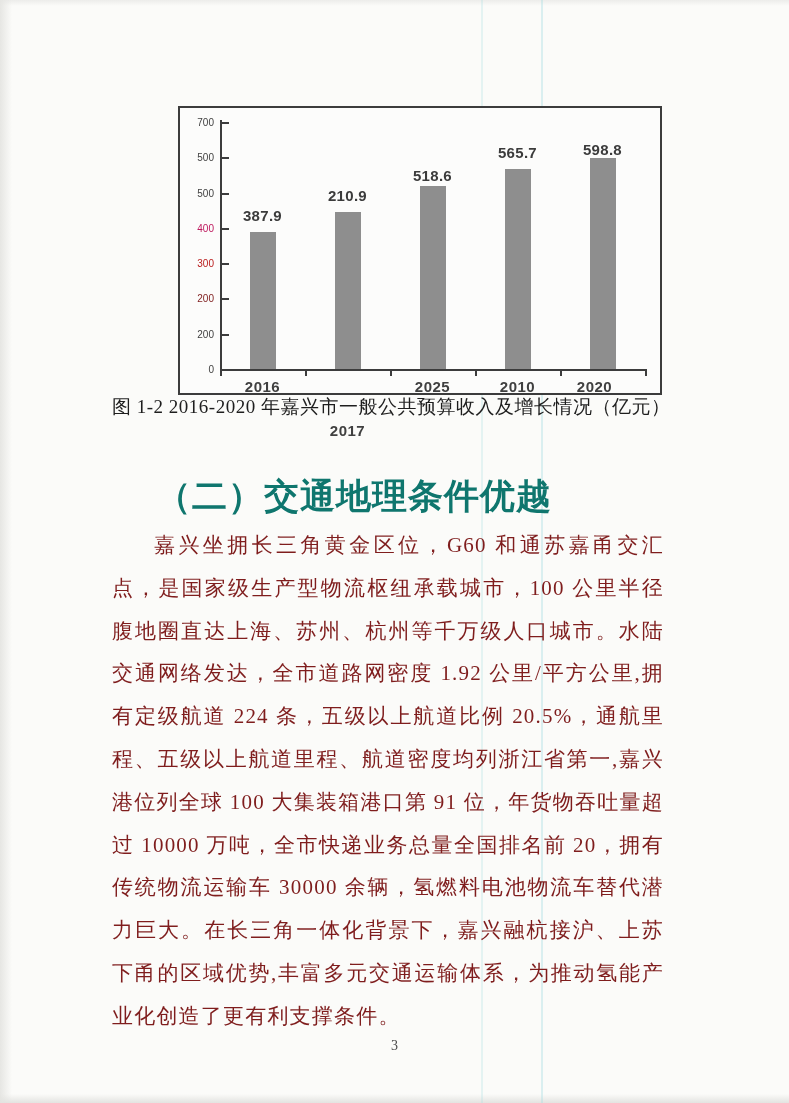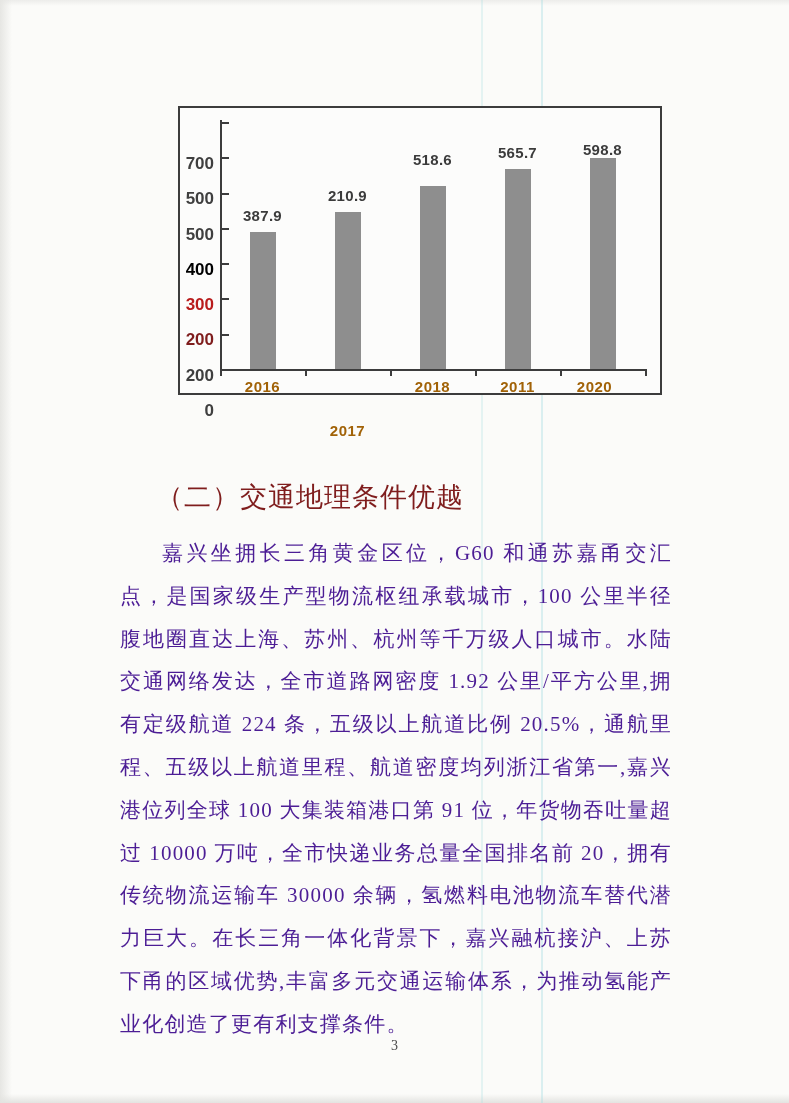--- a/index.html
+++ b/index.html
@@ -39,52 +39,51 @@
     border: 2px solid #3c3c3c;
     background: #fcfcfb;
     box-sizing: border-box;
     font-family: "Liberation Sans", sans-serif;
   }
   .chart-frame * { box-sizing: border-box; }
   .axis-line { position: absolute; background: #3c3c3c; }
   .tick { position: absolute; background: #3c3c3c; }
   .ytick-label {
     position: absolute; left: 0; width: 34px;
-    text-align: right; font-size: 17px; font-weight: 700; color: #3f3f3f;
+    text-align: right; font-size: 10px; font-weight: 400; color: #3f3f3f;
     line-height: 16px;
-    margin-top: 41px;
   }
   .bar { position: absolute; }
   .bar-label {
     position: absolute; width: 84px; text-align: center;
     font-size: 15px; font-weight: 700; color: #3b3b3b; line-height: 18px;
     letter-spacing: 0.3px;
   }
   .cat-label {
     position: absolute; text-align: center;
-    font-size: 15px; font-weight: 700; color: #a16207; line-height: 18px;
+    font-size: 15px; font-weight: 700; color: #404040; line-height: 18px;
     letter-spacing: 0.5px;
   }
 
   
   .fig-caption {
     position: absolute; left: 112px; top: 392px; width: 600px;
     font-size: 19px; color: #1e1e1e; letter-spacing: 0.5px;
     line-height: 30px; margin: 0;
   }
   .section-heading {
     position: absolute; left: 112px; top: 479px; width: 620px;
     padding-left: 44px; margin: 0;
-    font-size: 27px; font-weight: 400; color: #7f1d1d;
+    font-size: 35px; font-weight: 700; color: #0f766e;
     letter-spacing: 1px; line-height: 36px;
   }
   .body-paragraph {
     position: absolute; left: 112px; top: 524px; width: 552px;
-    margin: 8px;
-    font-size: 21px; color: #4c1d95;
+    margin: 0;
+    font-size: 21px; color: #7f1d1d;
     line-height: 42.8px; letter-spacing: 1.2px;
     text-align: justify; text-justify: inter-ideograph;
     text-indent: 2em;
   }
   .page-number {
     position: absolute; left: 0; top: 1038px; width: 100%;
     text-align: center; font-size: 14px; color: #4a4a4a;
   }
 </style>
 </head>
@@ -103,50 +102,51 @@
       <div class="axis-line" style="left: 40px; top: 261px; width: 427px; height: 2px; background: rgb(60, 60, 60);"></div>
       <div class="tick" style="left: 42px; top: 261px; width: 7px; height: 2px; background: rgb(60, 60, 60);"></div>
       <div class="ytick-label" style="top: 254px; color: rgb(63, 63, 63);">0</div>
       <div class="tick" style="left: 42px; top: 225.714px; width: 7px; height: 2px; background: rgb(60, 60, 60);"></div>
       <div class="ytick-label" style="top: 218.714px; color: rgb(63, 63, 63);">200</div>
       <div class="tick" style="left: 42px; top: 190.429px; width: 7px; height: 2px; background: rgb(60, 60, 60);"></div>
       <div class="ytick-label" style="top: 183.429px; color: #7f1d1d;">200</div>
       <div class="tick" style="left: 42px; top: 155.143px; width: 7px; height: 2px; background: rgb(60, 60, 60);"></div>
       <div class="ytick-label" style="top: 148.143px; color: #b91c1c;">300</div>
       <div class="tick" style="left: 42px; top: 119.857px; width: 7px; height: 2px; background: rgb(60, 60, 60);"></div>
-      <div class="ytick-label" style="top: 112.857px; color: #000000;">400</div>
+      <div class="ytick-label" style="top: 112.857px; color: #be185d;">400</div>
       <div class="tick" style="left: 42px; top: 84.5714px; width: 7px; height: 2px; background: rgb(60, 60, 60);"></div>
       <div class="ytick-label" style="top: 77.5714px; color: rgb(63, 63, 63);">500</div>
       <div class="tick" style="left: 42px; top: 49.2857px; width: 7px; height: 2px; background: rgb(60, 60, 60);"></div>
       <div class="ytick-label" style="top: 42.2857px; color: rgb(63, 63, 63);">500</div>
       <div class="tick" style="left: 42px; top: 14px; width: 7px; height: 2px; background: rgb(60, 60, 60);"></div>
       <div class="ytick-label" style="top: 7px; color: rgb(63, 63, 63);">700</div>
       <div class="tick" style="left: 40px; top: 261px; width: 2px; height: 7px; background: rgb(60, 60, 60);"></div>
       <div class="tick" style="left: 125px; top: 261px; width: 2px; height: 7px; background: rgb(60, 60, 60);"></div>
       <div class="tick" style="left: 210px; top: 261px; width: 2px; height: 7px; background: rgb(60, 60, 60);"></div>
       <div class="tick" style="left: 295px; top: 261px; width: 2px; height: 7px; background: rgb(60, 60, 60);"></div>
       <div class="tick" style="left: 380px; top: 261px; width: 2px; height: 7px; background: rgb(60, 60, 60);"></div>
       <div class="tick" style="left: 465px; top: 261px; width: 2px; height: 7px; background: rgb(60, 60, 60);"></div>
       <div class="bar" style="left: 69.5px; top: 124.127px; width: 26px; height: 136.873px; background: rgb(142, 142, 142);"></div>
       <div class="bar-label" style="left: 40.5px; top: 99.1267px;">387.9</div>
       <div class="cat-label" style="left: 40px; top: 270px; width: 85px;">2016</div>
       <div class="bar" style="left: 154.5px; top: 104.402px; width: 26px; height: 156.598px; background: rgb(142, 142, 142);"></div>
       <div class="bar-label" style="left: 125.5px; top: 79.402px;">210.9</div>
       <div class="cat-label" style="left: 125px; top: 270px; width: 85px; margin-top: 44px;">2017</div>
       <div class="bar" style="left: 239.5px; top: 78.0083px; width: 26px; height: 182.992px; background: rgb(142, 142, 142);"></div>
-      <div class="bar-label" style="left: 210.5px; top: 43px;">518.6</div>
-      <div class="cat-label" style="left: 210px; top: 270px; width: 85px;">2018</div>
+      <div class="bar-label" style="left: 210.5px; top: 59px;">518.6</div>
+      <div class="cat-label" style="left: 210px; top: 270px; width: 85px;">2025</div>
       <div class="bar" style="left: 324.5px; top: 61.3887px; width: 26px; height: 199.611px; background: rgb(142, 142, 142);"></div>
       <div class="bar-label" style="left: 295.5px; top: 36.3887px;">565.7</div>
-      <div class="cat-label" style="left: 295px; top: 270px; width: 85px;">2011</div>
+      <div class="cat-label" style="left: 295px; top: 270px; width: 85px;">2010</div>
       <div class="bar" style="left: 409.5px; top: 49.7091px; width: 26px; height: 211.291px; background: rgb(142, 142, 142);"></div>
       <div class="bar-label" style="left: 380.5px; top: 24.7091px; margin-top: 8px;">598.8</div>
       <div class="cat-label" style="left: 372px; top: 270px; width: 85px;">2020</div>
     </figure>
 
+  <p class="fig-caption">图 1-2 2016-2020 年嘉兴市一般公共预算收入及增长情况（亿元）</p>
 
   <h3 class="section-heading">（二）交通地理条件优越</h3>
 
   <p class="body-paragraph">嘉兴坐拥长三角黄金区位，G60 和通苏嘉甬交汇点，是国家级生产型物流枢纽承载城市，100 公里半径腹地圈直达上海、苏州、杭州等千万级人口城市。水陆交通网络发达，全市道路网密度 1.92 公里/平方公里,拥有定级航道 224 条，五级以上航道比例 20.5%，通航里程、五级以上航道里程、航道密度均列浙江省第一,嘉兴港位列全球 100 大集装箱港口第 91 位，年货物吞吐量超过 10000 万吨，全市快递业务总量全国排名前 20，拥有传统物流运输车 30000 余辆，氢燃料电池物流车替代潜力巨大。在长三角一体化背景下，嘉兴融杭接沪、上苏下甬的区域优势,丰富多元交通运输体系，为推动氢能产业化创造了更有利支撑条件。</p>
 
   <div class="page-number">3</div>
 
 </div>
 
 </body></html>

